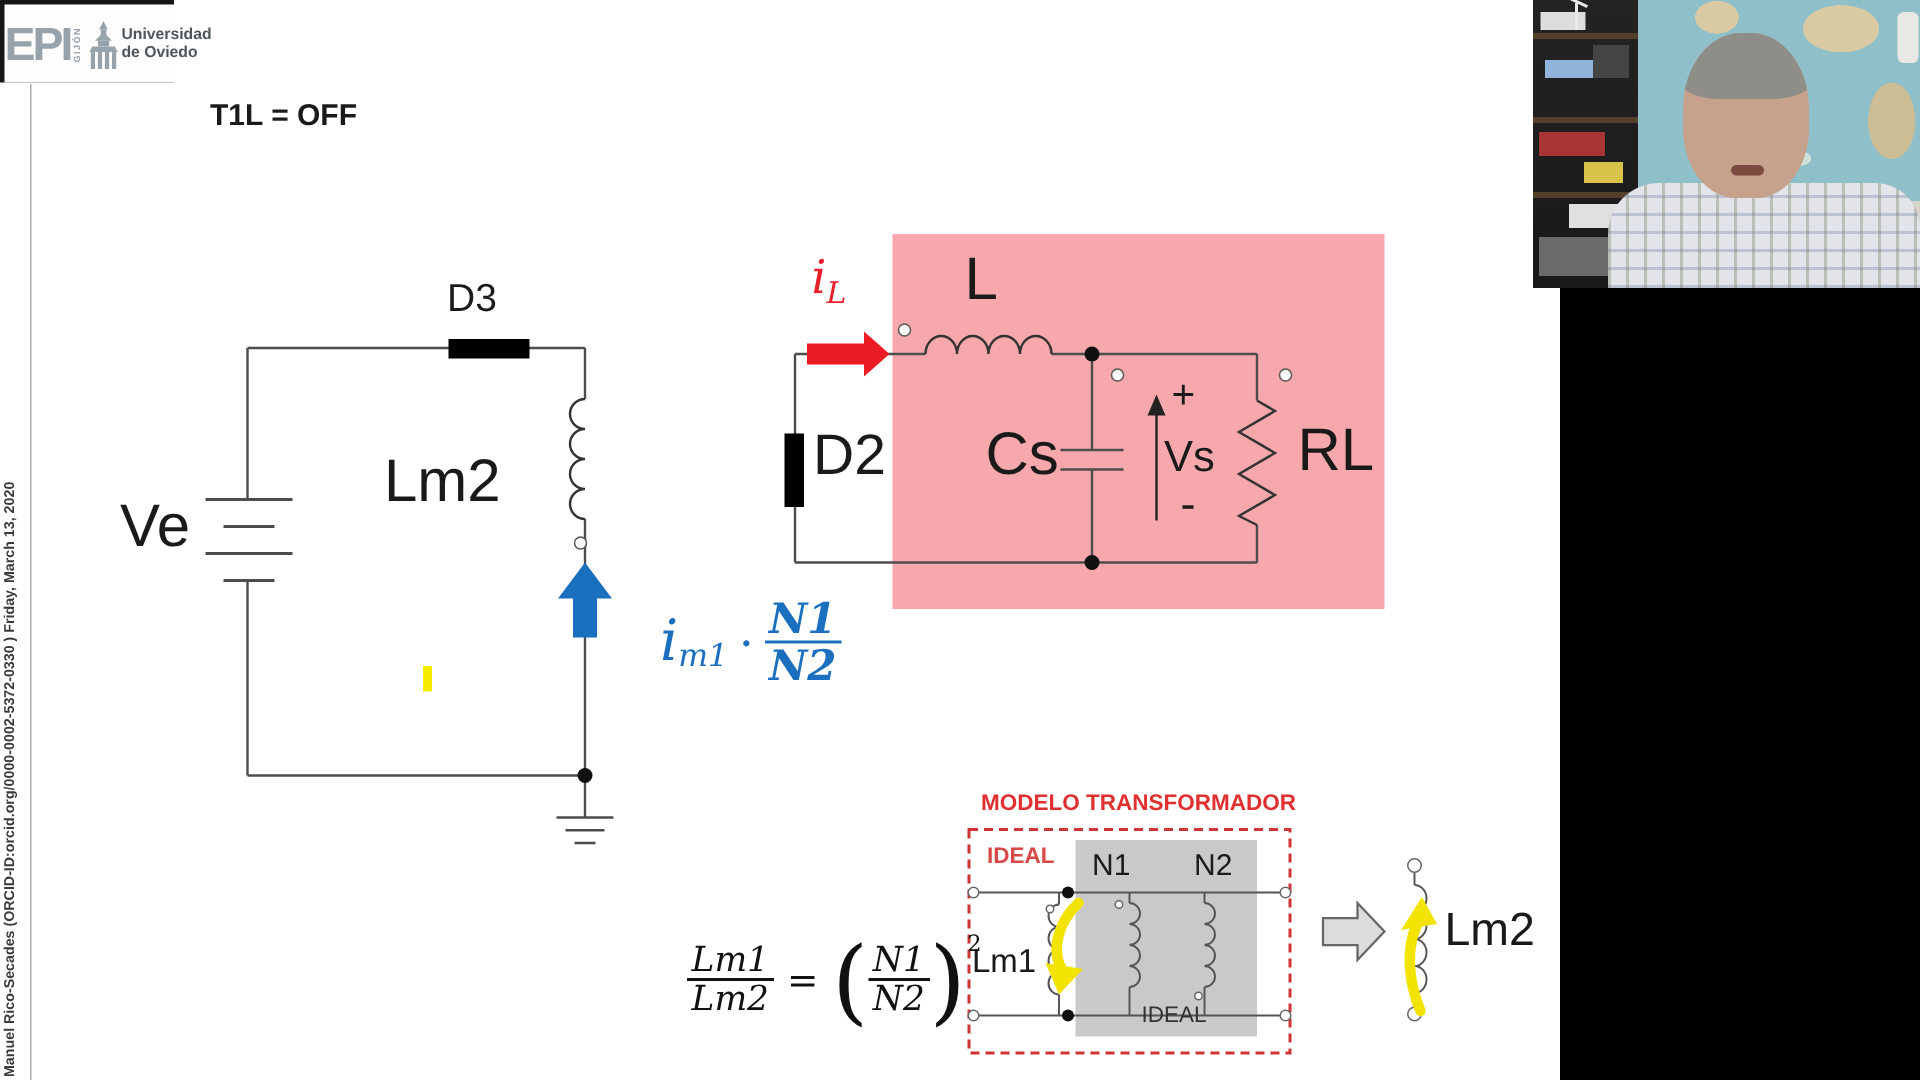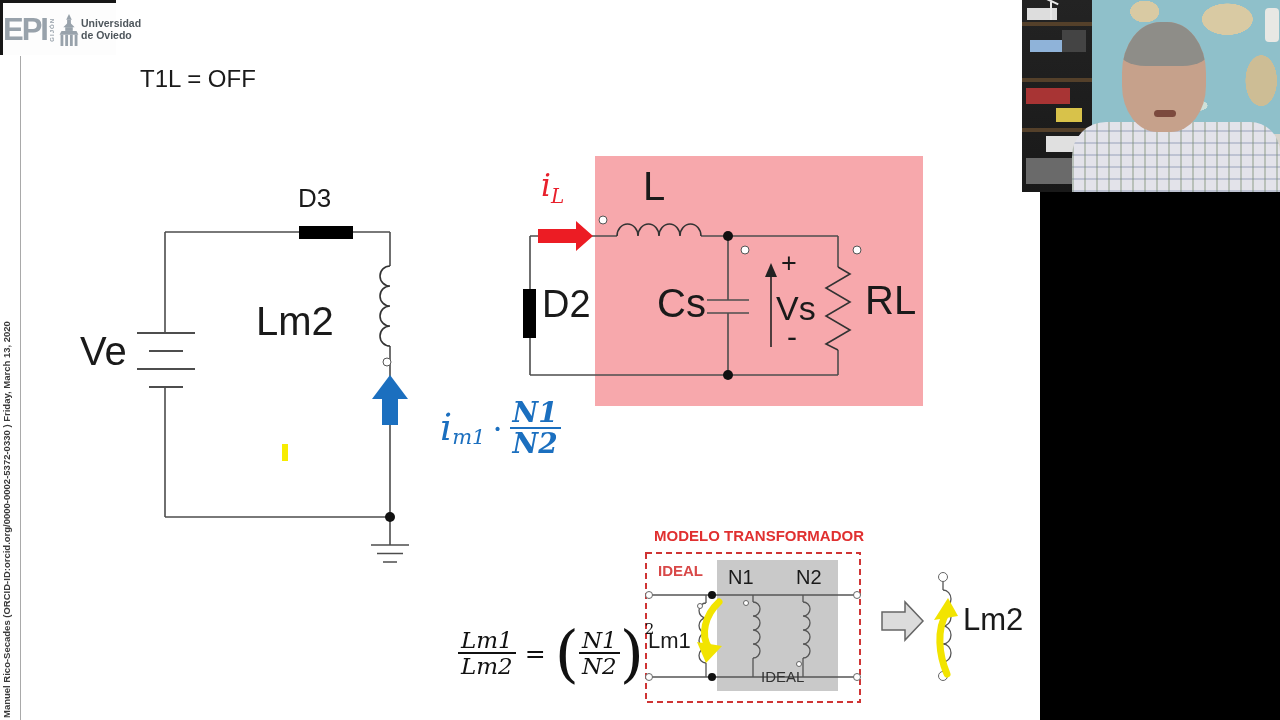--- a/index.html
+++ b/index.html
@@ -13,41 +13,41 @@
   .logo-frame{position:absolute;left:0;top:0;width:116px;height:55px;background:#161616;}
   .logo-box{position:absolute;left:3px;top:3px;width:113px;height:52px;background:#fdfdfd;
             display:flex;flex-direction:row;align-items:center;justify-content:flex-start;}
   .logo-row{display:flex;align-items:center;gap:2px;margin-top:1px;}
   .logo-epi{font-size:31px;font-weight:bold;color:#98a2ab;letter-spacing:-2px;}
   .logo-gijon{writing-mode:vertical-rl;transform:rotate(180deg);font-size:6px;font-weight:bold;
               color:#98a2ab;letter-spacing:1px;}
   .logo-univ{font-size:10.5px;font-weight:bold;color:#4e565c;margin-top:0;}
 
   .title{left:140px;top:25px;font-size:22px;font-weight:bold;font-style:italic;color:#1a1a1a;}
-  .state{left:140px;top:67px;font-size:24px;font-weight:normal;color:#1a1a1a;}
+  .state{left:140px;top:67px;font-size:20px;font-weight:bold;color:#1a1a1a;}
 
   
   .credit{position:absolute;left:1px;top:326px;height:392px;writing-mode:vertical-rl;
           transform:rotate(180deg);font-size:9.5px;font-weight:bold;color:#3a3a3a;white-space:nowrap;}
   .margin-line{position:absolute;left:20px;top:56px;width:1px;height:664px;background:#a9a9a9;}
 
   
   svg.circuit{position:absolute;left:0;top:0;}
 
   
   .big{font-size:40px;}
   .d3-label{left:298px;top:185px;width:56px;text-align:left;font-size:26px;}
   .lm2a-label{left:256px;top:301px;}
   .ve-label{left:80px;top:331px;}
   .l-label{left:643px;top:166px;}
   .d2-label{left:542px;top:285px;font-size:38px;}
   .cs-label{left:657px;top:283px;}
   .rl-label{left:865px;top:280px;}
   .plus-label{left:781px;top:250px;font-size:27px;}
-  .vs-label{left:776px;top:291px;font-size:34px;}
+  .vs-label{left:776px;top:291px;font-size:29px;}
   .minus-label{left:787px;top:322px;font-size:30px;}
 
   
   .math{font-family:"DejaVu Serif",serif;font-style:italic;}
   .frac{display:inline-flex;flex-direction:column;align-items:center;text-align:center;}
   .frac .den{border-top:2px solid currentColor;padding:1px 3px 0 3px;}
   .frac .num{padding:0 3px;}
   .im1-formula{left:421px;top:399px;color:#1b6fbf;display:flex;align-items:center;gap:7px;margin-left:19px;}
   .im1-formula .isym{font-size:38px;}
   .im1-formula sub{font-size:21px;}

